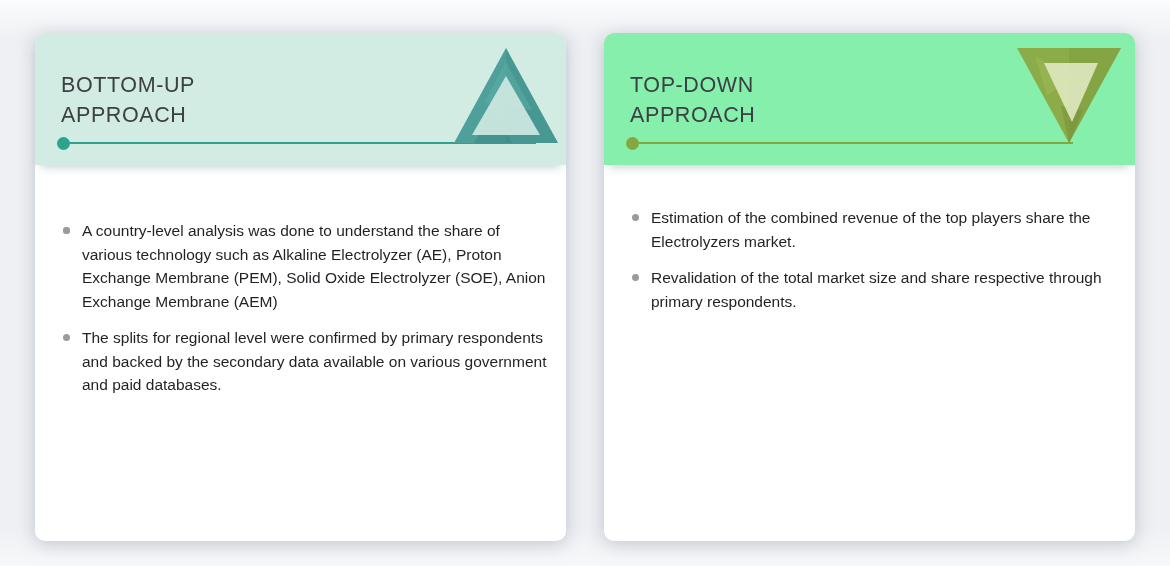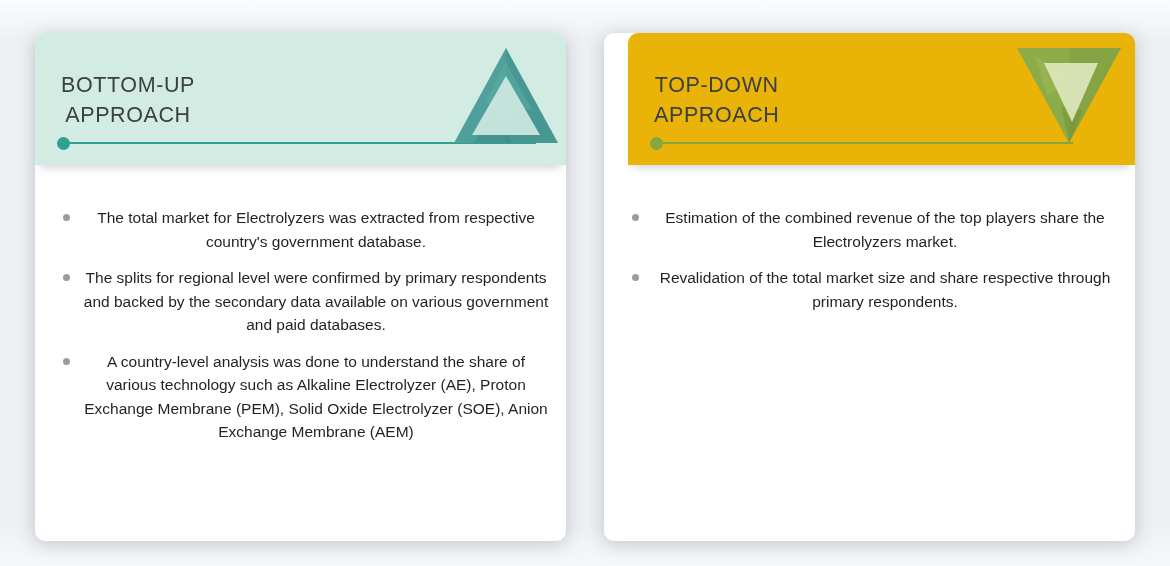--- a/index.html
+++ b/index.html
@@ -4,42 +4,42 @@
 <style>
   html, body {
     margin: 0;
     padding: 0;
     width: 1170px;
     height: 566px;
     font-family: "Liberation Sans", "DejaVu Sans", sans-serif;
     background: linear-gradient(180deg, #fbfcfd 0%, #eef0f3 7%, #eef0f3 93%, #f7f8fa 100%);
     overflow: hidden;
   }
-  .stage { position: relative; width: 1170px; height: 452px; text-align: center; }
+  .stage { position: relative; width: 1170px; height: 452px; }
 
   .card {
     position: absolute;
     top: 33px;
     width: 531px;
     height: 508px;
     background: #ffffff;
     border-radius: 10px;
     box-shadow: 0 3px 18px rgba(125, 138, 152, 0.42);
   }
   .card.left  { left: 35px; }
   .card.right { left: 604px; }
 
   .card-header {
     position: relative;
     height: 132px;
     border-radius: 10px 10px 0 0;
     box-shadow: 0 8px 10px -6px rgba(105, 125, 140, 0.38);
   }
   .card.left  .card-header { background: #d3ece3; }
-  .card.right .card-header { background: #eab308; margin-left: 24px; }
+  .card.right .card-header { background: #86efac; }
 
   .card-title {
     position: absolute;
     left: 26px;
     top: 37px;
     font-size: 21.5px;
     line-height: 30px;
     letter-spacing: 0.6px;
     font-weight: 400;
     color: #3b4043;
@@ -107,29 +107,28 @@
           <polygon points="52,14 78,62 30,55" fill="#5fb0a8" opacity="0.5"></polygon>
           <polygon points="20,95 40,60 58,95" fill="#2f7f7e" opacity="0.35"></polygon>
           <polygon points="52,28 86,87 18,87" fill="#cde8e1" opacity="0.92"></polygon>
         </svg>
       </div>
     </div>
     <div class="card-body">
       <ul class="bullets">
         <li>
           <span class="bullet-dot"></span>
-          <span>The total market for Electrolyzers was extracted from respective country's government database.</span>
+        </li>
+        <li>
+          <span class="bullet-dot"></span>
+          <span>A country-level analysis was done to understand the share of various technology such as Alkaline Electrolyzer (AE), Proton Exchange Membrane (PEM), Solid Oxide Electrolyzer (SOE), Anion Exchange Membrane (AEM)</span>
         </li>
         <li>
           <span class="bullet-dot"></span>
           <span>The splits for regional level were confirmed by primary respondents and backed by the secondary data available on various government and paid databases.</span>
-        </li>
-        <li>
-          <span class="bullet-dot"></span>
-          <span>A country-level analysis was done to understand the share of various technology such as Alkaline Electrolyzer (AE), Proton Exchange Membrane (PEM), Solid Oxide Electrolyzer (SOE), Anion Exchange Membrane (AEM)</span>
         </li>
       </ul>
     </div>
   </div>
 
   <div class="card right">
     <div class="card-header">
       <div class="card-title">TOP-DOWN
 APPROACH</div>
       <div class="accent-line">

